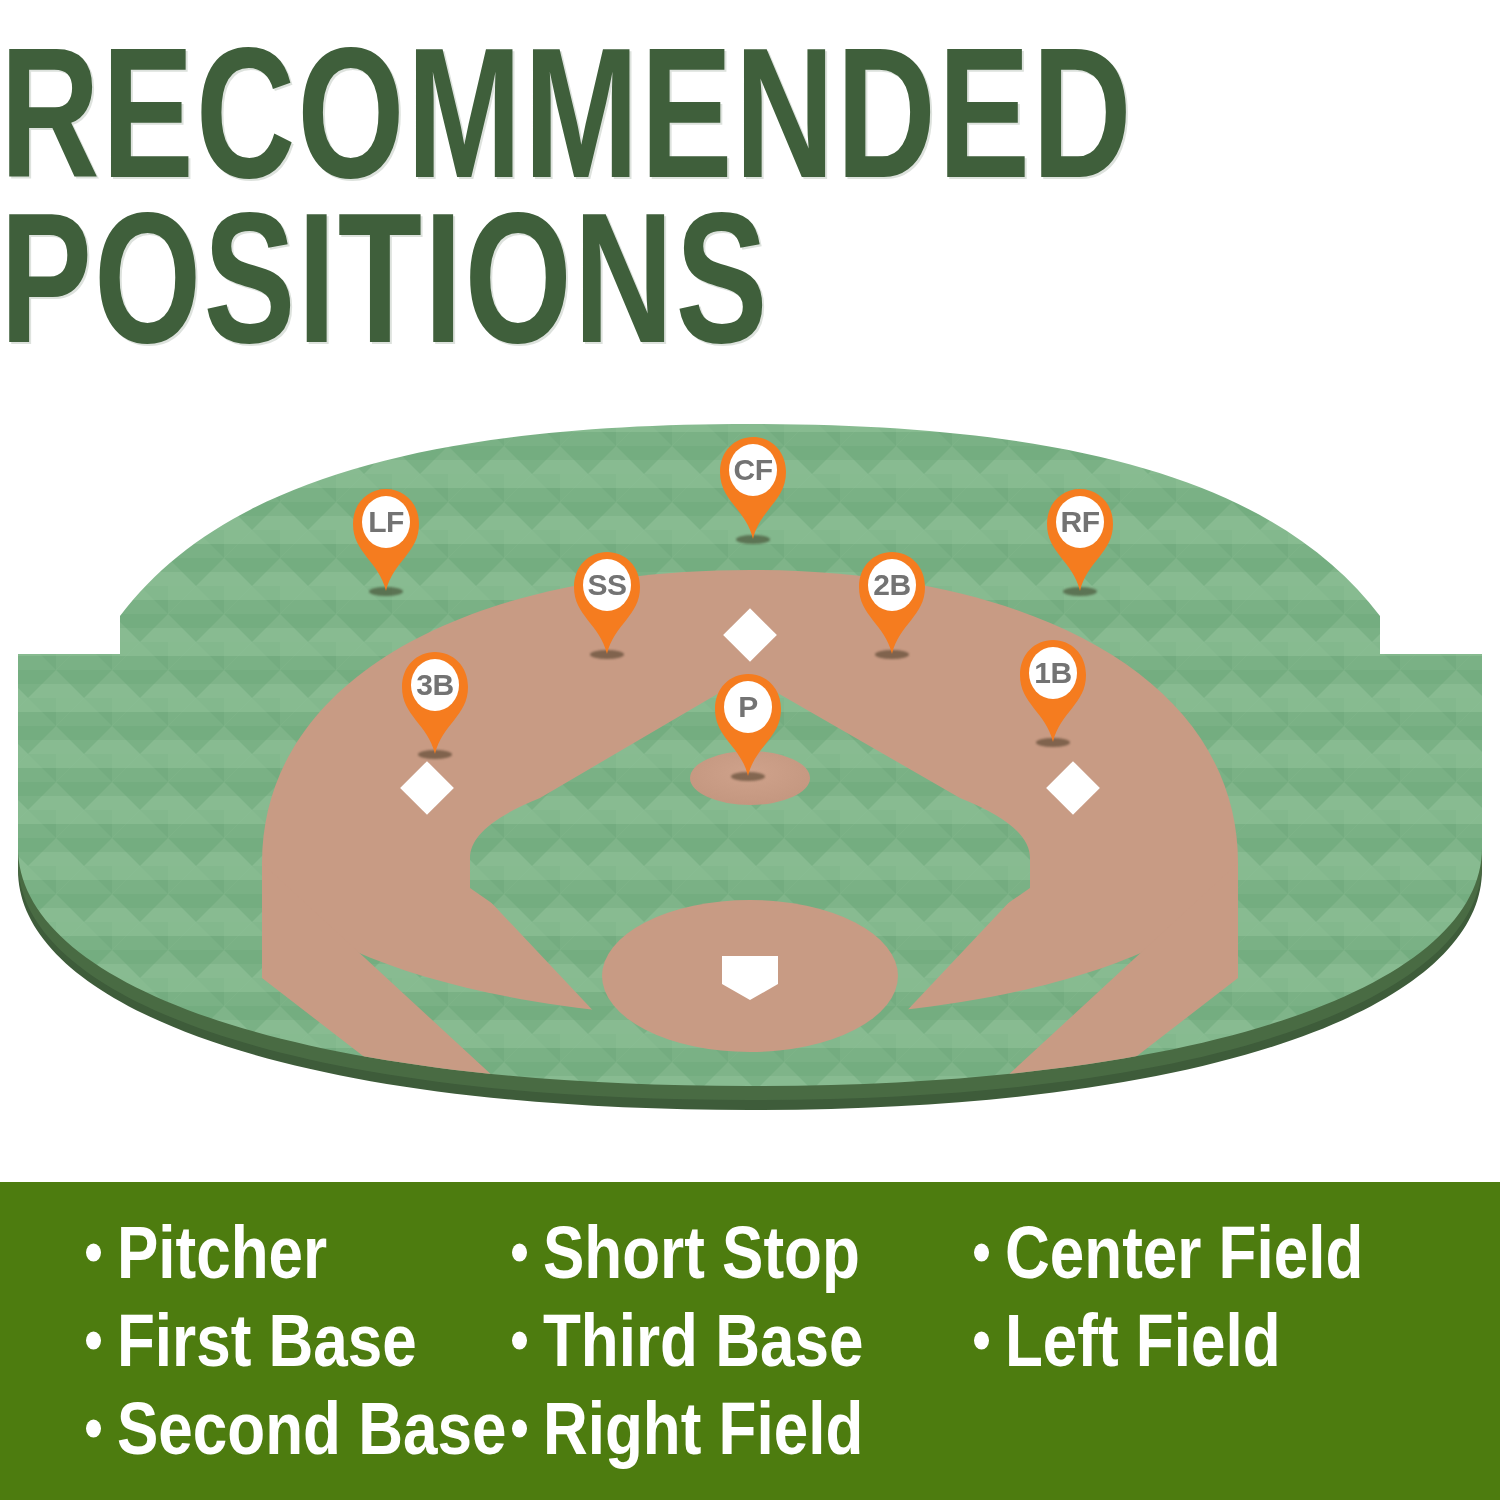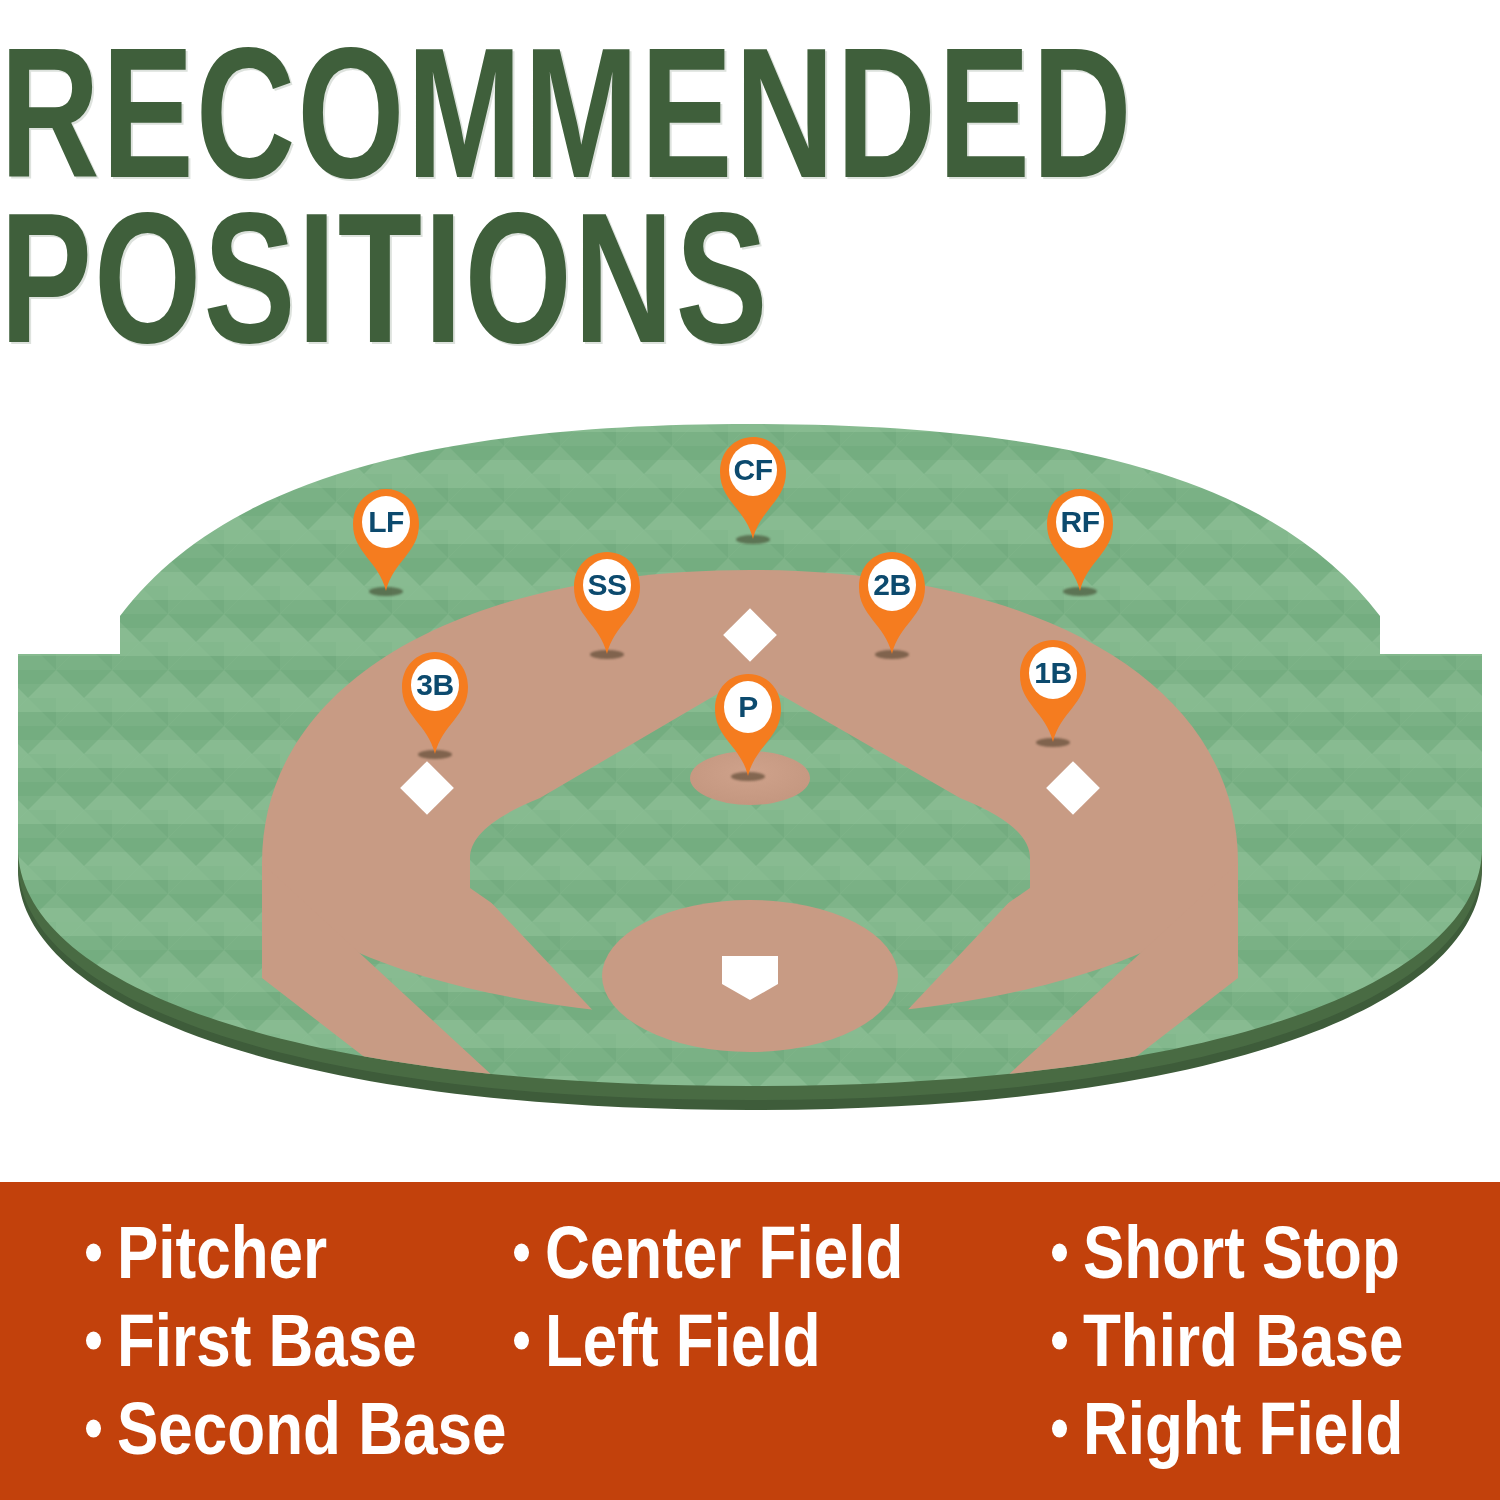--- a/index.html
+++ b/index.html
@@ -43,29 +43,29 @@
   .pin-shadow{
     position:absolute;left:50%;bottom:-5px;transform:translateX(-50%);
     width:34px;height:9px;border-radius:50%;
     background:rgba(40,30,10,0.45);
     filter:blur(1px);
   }
   .pin-body{position:absolute;left:0;top:0;width:74px;height:104px;}
   .pin-label{
     position:absolute;left:0;top:13px;width:74px;height:44px;
     display:flex;align-items:center;justify-content:center;
-    color:#0c4a6e;font-weight:bold;font-size:30px;
+    color:#737373;font-weight:bold;font-size:30px;
     font-family:"Liberation Sans Narrow","Liberation Sans",sans-serif;
     letter-spacing:-0.5px;
   }
 
   
   #legend{
     position:absolute;left:0;top:1182px;width:1500px;height:318px;
-    background:#c2410c;
+    background:#4d7c0f;
     display:flex;flex-direction:row;align-items:flex-start;
     padding-top:34px;box-sizing:border-box;
   }
   .legend-col{
     display:flex;flex-direction:column;
     font-family:"Liberation Sans Narrow","Liberation Sans",sans-serif;
   }
   #legend-col-0{width:500px;padding-left:86px;box-sizing:border-box;}
   #legend-col-1{width:460px;padding-left:12px;box-sizing:border-box;}
   #legend-col-2{width:540px;padding-left:14px;box-sizing:border-box;}
@@ -262,37 +262,37 @@
       </div>
       <div class="legend-item">
         <span class="bullet"></span>
         <span>First Base</span>
       </div>
       <div class="legend-item">
         <span class="bullet"></span>
         <span>Second Base</span>
       </div>
     </div>
+  <div class="legend-col" id="legend-col-1">
+      <div class="legend-item">
+        <span class="bullet"></span>
+        <span>Short Stop</span>
+      </div>
+      <div class="legend-item">
+        <span class="bullet"></span>
+        <span>Third Base</span>
+      </div>
+      <div class="legend-item">
+        <span class="bullet"></span>
+        <span>Right Field</span>
+      </div>
+    </div>
   <div class="legend-col" id="legend-col-2">
       <div class="legend-item">
         <span class="bullet"></span>
         <span>Center Field</span>
       </div>
       <div class="legend-item">
         <span class="bullet"></span>
         <span>Left Field</span>
       </div>
     </div>
-  <div class="legend-col" id="legend-col-1">
-      <div class="legend-item">
-        <span class="bullet"></span>
-        <span>Short Stop</span>
-      </div>
-      <div class="legend-item">
-        <span class="bullet"></span>
-        <span>Third Base</span>
-      </div>
-      <div class="legend-item">
-        <span class="bullet"></span>
-        <span>Right Field</span>
-      </div>
-    </div>
 </div>
 
 </body></html>

